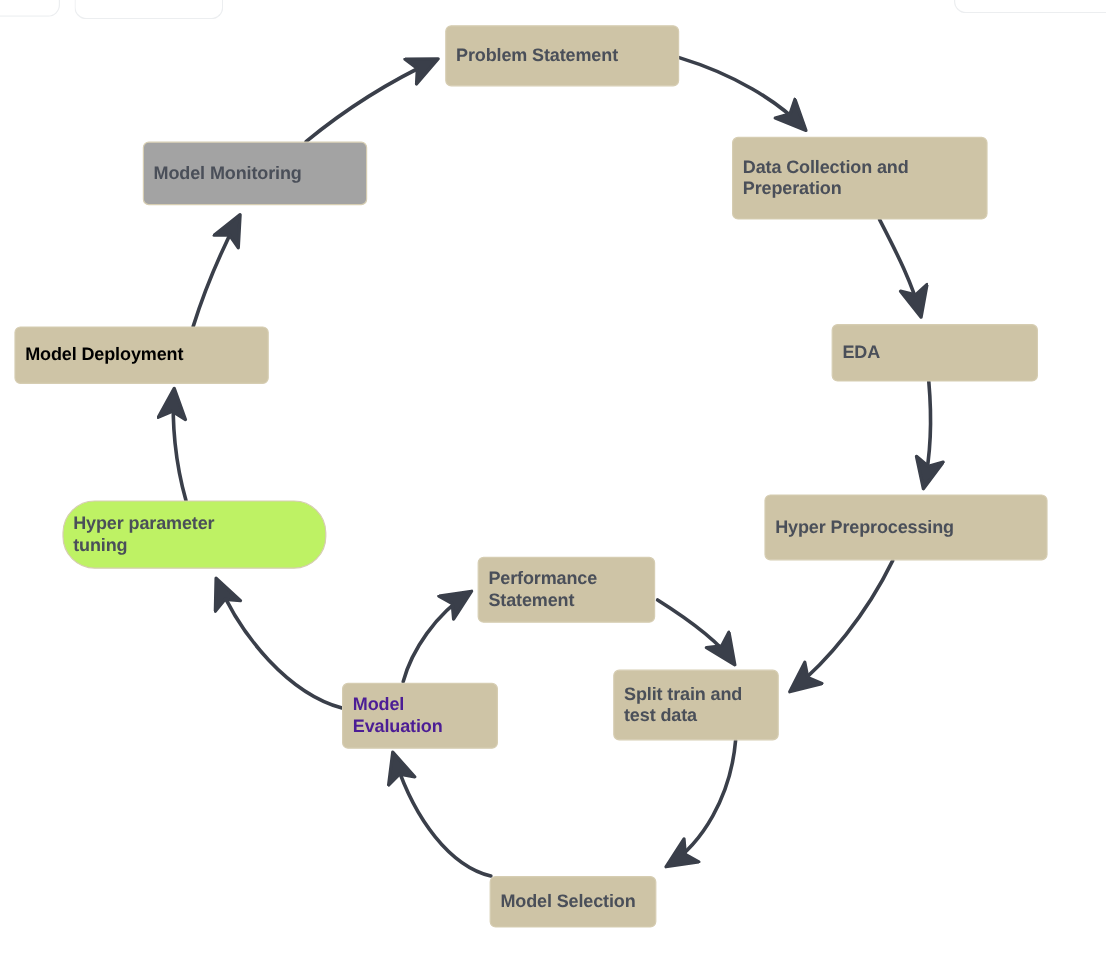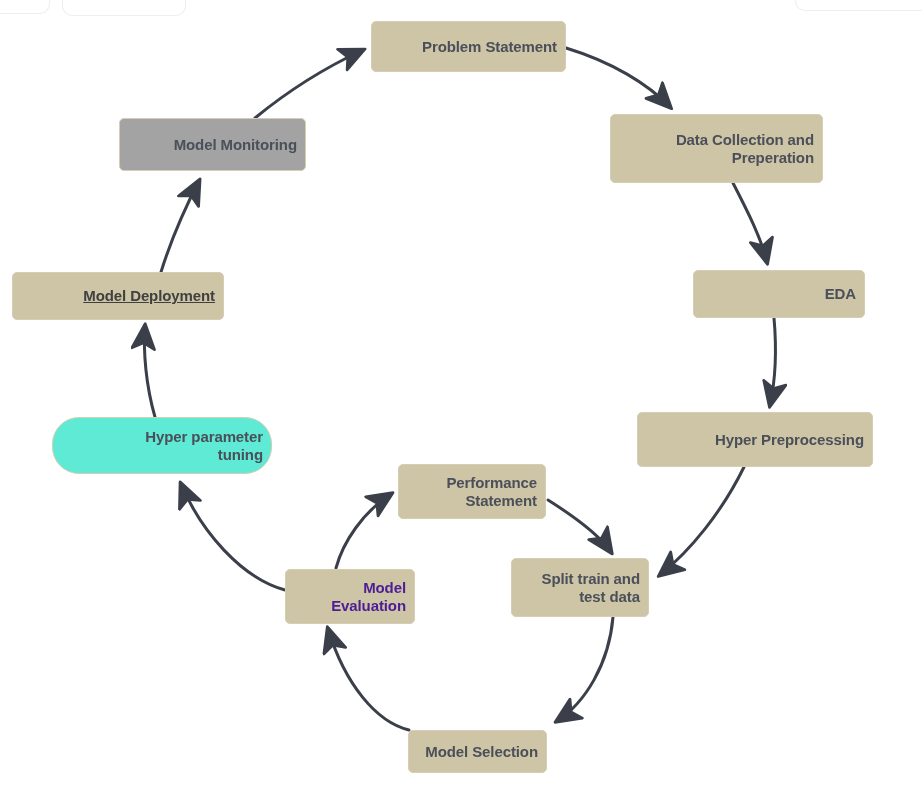--- a/index.html
+++ b/index.html
@@ -39,21 +39,21 @@
   }
   .node {
     position: absolute;
     box-sizing: border-box;
     background: #cec4a6;
     border: 1px solid #d6cdb2;
     border-radius: 5px;
     display: flex;
     align-items: center;
     justify-content: center;
-    text-align: right;
+    text-align: left;
     color: #4a4f59;
     font-weight: bold;
     font-size: 15px;
     line-height: 1.18;
     letter-spacing: -0.1px;
     padding: 2px 8px;
   }
   .node .label {
     display: block;
     width: 100%;
@@ -115,25 +115,25 @@
         <span class="label">Model Selection</span>
       </div>
       <div class="node" style="left: 285px; top: 569px; width: 130px; height: 55px; background: rgb(206, 196, 166); border-color: rgb(214, 205, 178); color: #4c1d95;">
         <span class="label">Model
 Evaluation</span>
       </div>
       <div class="node" style="left: 398px; top: 464px; width: 148px; height: 55px; background: rgb(206, 196, 166); border-color: rgb(214, 205, 178); color: rgb(74, 79, 89);">
         <span class="label">Performance
 Statement</span>
       </div>
-      <div class="node" style="left: 52px; top: 417px; width: 220px; height: 57px; background: #5eead4; border-color: rgb(214, 205, 178); color: rgb(74, 79, 89); border-radius: 27px;">
+      <div class="node" style="left: 52px; top: 417px; width: 220px; height: 57px; background: #bef264; border-color: rgb(214, 205, 178); color: rgb(74, 79, 89); border-radius: 27px;">
         <span class="label">Hyper parameter
 tuning</span>
       </div>
-      <div class="node" style="left: 12px; top: 272px; width: 212px; height: 48px; background: rgb(206, 196, 166); border-color: rgb(214, 205, 178); color: #404040; text-decoration: underline;">
+      <div class="node" style="left: 12px; top: 272px; width: 212px; height: 48px; background: rgb(206, 196, 166); border-color: rgb(214, 205, 178); color: #000000;">
         <span class="label">Model Deployment</span>
       </div>
       <div class="node" style="left: 119px; top: 118px; width: 187px; height: 53px; background: #a3a3a3; border-color: rgb(214, 205, 178); color: rgb(74, 79, 89);">
         <span class="label">Model Monitoring</span>
       </div>
     </div>
 
 </div>
 
 </body></html>

